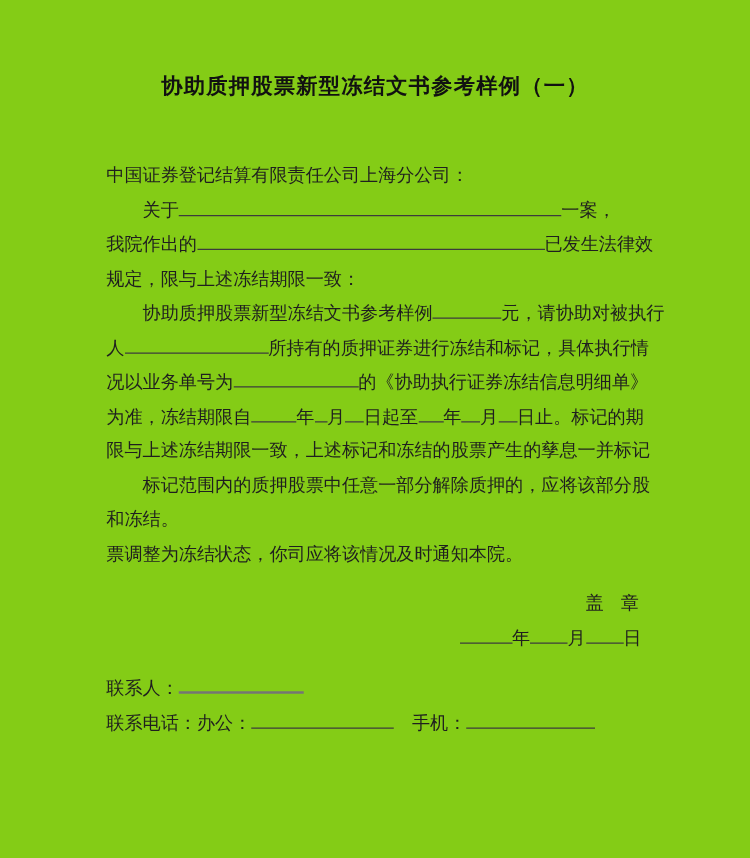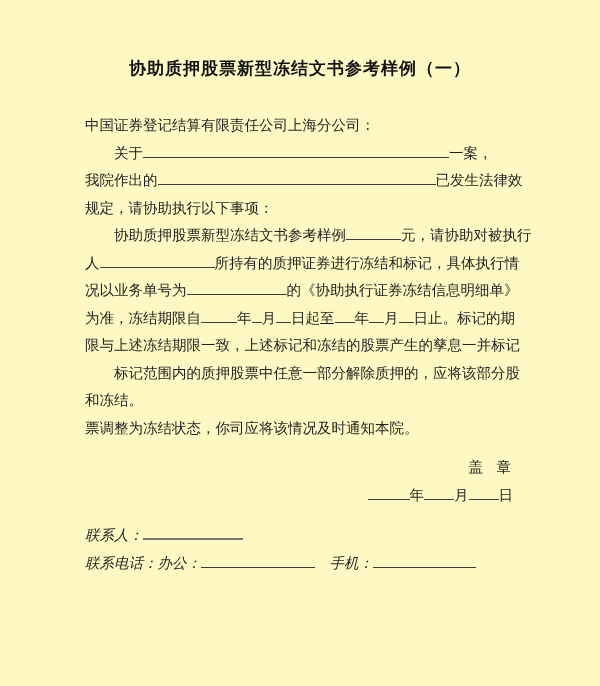--- a/index.html
+++ b/index.html
@@ -8,33 +8,33 @@
     width: 600px;
     height: 686px;
     font-family: "Liberation Serif", "DejaVu Serif", serif;
     color: #222222;
     overflow: hidden;
   }
   .page {
     width: 600px;
     height: 686px;
     padding: 56px 85px 0 85px;
-    background: #fef9c3;
+    background: #84cc16;
   }
   .doc-title {
     text-align: center;
     font-size: 17px;
     font-weight: bold;
     color: #111111;
     letter-spacing: 1px;
     line-height: 26px;
     white-space: nowrap;
   }
   .salutation {
-    margin-top: 30px;
+    margin-top: 46px;
   }
   .doc-line {
     height: 27.5px;
     line-height: 27.5px;
     font-size: 14.5px;
     white-space: pre;
     color: #1f1f1f;
   }
   .doc-line.indent { padding-left: 29px; }
   .blank {
@@ -50,40 +50,39 @@
     margin-top: 12px;
     text-align: right;
     padding-right: 2px;
   }
   .seal-line {
     word-spacing: 6px;
     letter-spacing: 2px;
   }
   .contact-block {
     margin-top: 12px;
-    font-style: italic;
   }
   .contact-block .doc-line {
     height: 28px;
     line-height: 28px;
   }
 </style>
 </head>
 <body>
 
 <div class="page">
 
   <h1 class="doc-title">协助质押股票新型冻结文书参考样例（一）</h1>
 
   <div class="doc-line salutation">中国证券登记结算有限责任公司上海分公司：</div>
 
   <div id="body-lines">
       <div class="doc-line indent"><span class="run">关于</span><span class="blank" style="width: 306px;"></span><span class="run">一案，</span></div>
       <div class="doc-line"><span class="run">我院作出的</span><span class="blank" style="width: 278px;"></span><span class="run">已发生法律效</span></div>
-      <div class="doc-line"><span class="run">规定，请协助执行以下事项：</span></div>
+      <div class="doc-line"><span class="run">规定，限与上述冻结期限一致：</span></div>
       <div class="doc-line indent"><span class="run">协助质押股票新型冻结文书参考样例</span><span class="blank" style="width: 55px;"></span><span class="run">元，请协助对被执行</span></div>
       <div class="doc-line"><span class="run">人</span><span class="blank" style="width: 115px;"></span><span class="run">所持有的质押证券进行冻结和标记，具体执行情</span></div>
       <div class="doc-line"><span class="run">况以业务单号为</span><span class="blank" style="width: 100px;"></span><span class="run">的《协助执行证券冻结信息明细单》</span></div>
       <div class="doc-line"><span class="run">为准，冻结期限自</span><span class="blank" style="width: 36px;"></span><span class="run">年</span><span class="blank" style="width: 10px;"></span><span class="run">月</span><span class="blank" style="width: 15px;"></span><span class="run">日起至</span><span class="blank" style="width: 20px;"></span><span class="run">年</span><span class="blank" style="width: 15px;"></span><span class="run">月</span><span class="blank" style="width: 15px;"></span><span class="run">日止。标记的期</span></div>
       <div class="doc-line"><span class="run">限与上述冻结期限一致，上述标记和冻结的股票产生的孳息一并标记</span></div>
       <div class="doc-line indent"><span class="run">标记范围内的质押股票中任意一部分解除质押的，应将该部分股</span></div>
       <div class="doc-line"><span class="run">和冻结。</span></div>
       <div class="doc-line"><span class="run">票调整为冻结状态，你司应将该情况及时通知本院。</span></div>
     </div>
 

